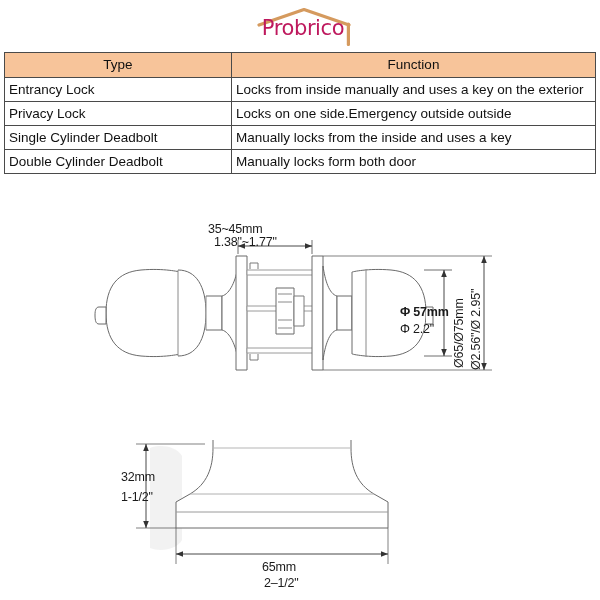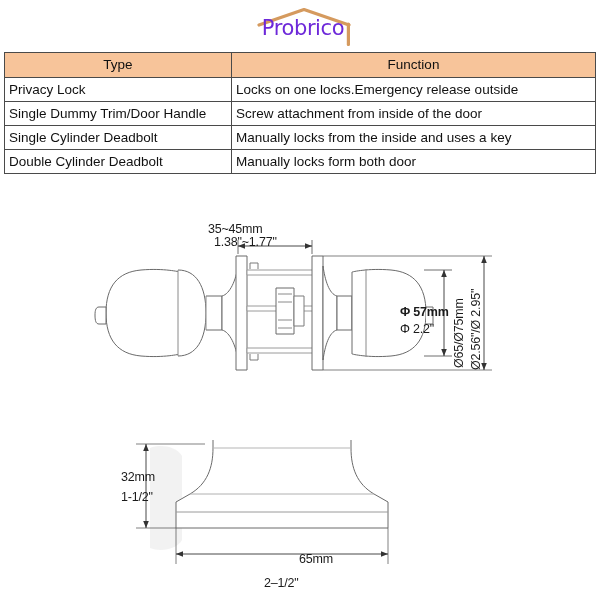--- a/index.html
+++ b/index.html
@@ -41,21 +41,21 @@
   .logo-text {
     position: absolute;
     left: 0px;
     top: 8px;
     width: 110px;
     text-align: center;
     font-family: "DejaVu Sans", sans-serif;
     font-size: 21px;
     font-weight: 400;
     letter-spacing: -0.4px;
-    color: #6d28d9;
+    color: #be185d;
     line-height: 24px;
   }
 
   
   .spec-table {
     position: absolute;
     left: 4px;
     top: 52px;
     width: 592px;
     border-collapse: collapse;
@@ -125,26 +125,26 @@
 
 <table class="spec-table">
   <thead>
     <tr>
       <th class="col-type">Type</th>
       <th>Function</th>
     </tr>
   </thead>
   <tbody>
     <tr>
+      <td class="col-type">Entrancy Lock</td>
+      <td>Locks from inside manually and uses a key on the exterior</td>
+    </tr>
+    <tr>
       <td class="col-type">Privacy Lock</td>
-      <td>Locks on one locks.Emergency release outside</td>
-    </tr>
-    <tr>
-      <td class="col-type">Single Dummy Trim/Door Handle</td>
-      <td>Screw attachment from inside of the door</td>
+      <td>Locks on one side.Emergency outside outside</td>
     </tr>
     <tr>
       <td class="col-type">Single Cylinder Deadbolt</td>
       <td>Manually locks from the inside and uses a key</td>
     </tr>
     <tr>
       <td class="col-type">Double Cylinder Deadbolt</td>
       <td>Manually locks form both door</td>
     </tr>
   </tbody>
@@ -245,16 +245,16 @@
       <path d="M388 88 L388 124" stroke="#4a4a4a" stroke-width="0.7"></path>
       <path d="M176 114 L388 114" stroke="#333333" stroke-width="0.9"></path>
       <path d="M176 114 L183 111.2 L183 116.8 Z" fill="#333333" stroke="none"></path>
       <path d="M388 114 L381 111.2 L381 116.8 Z" fill="#333333" stroke="none"></path>
     </g>
   </svg>
 
   <div class="dim-label" style="left:121px; top:262px;">32mm</div>
   <div class="dim-label" style="left:121px; top:282px;">1-1/2"</div>
 
-  <div class="dim-label" style="left:262px; top:344px;margin-left:37px;">65mm</div>
+  <div class="dim-label" style="left:262px; top:352px;">65mm</div>
   <div class="dim-label" style="left:264px; top:368px;">2–1/2"</div>
 
 </div>
 
 </body></html>

